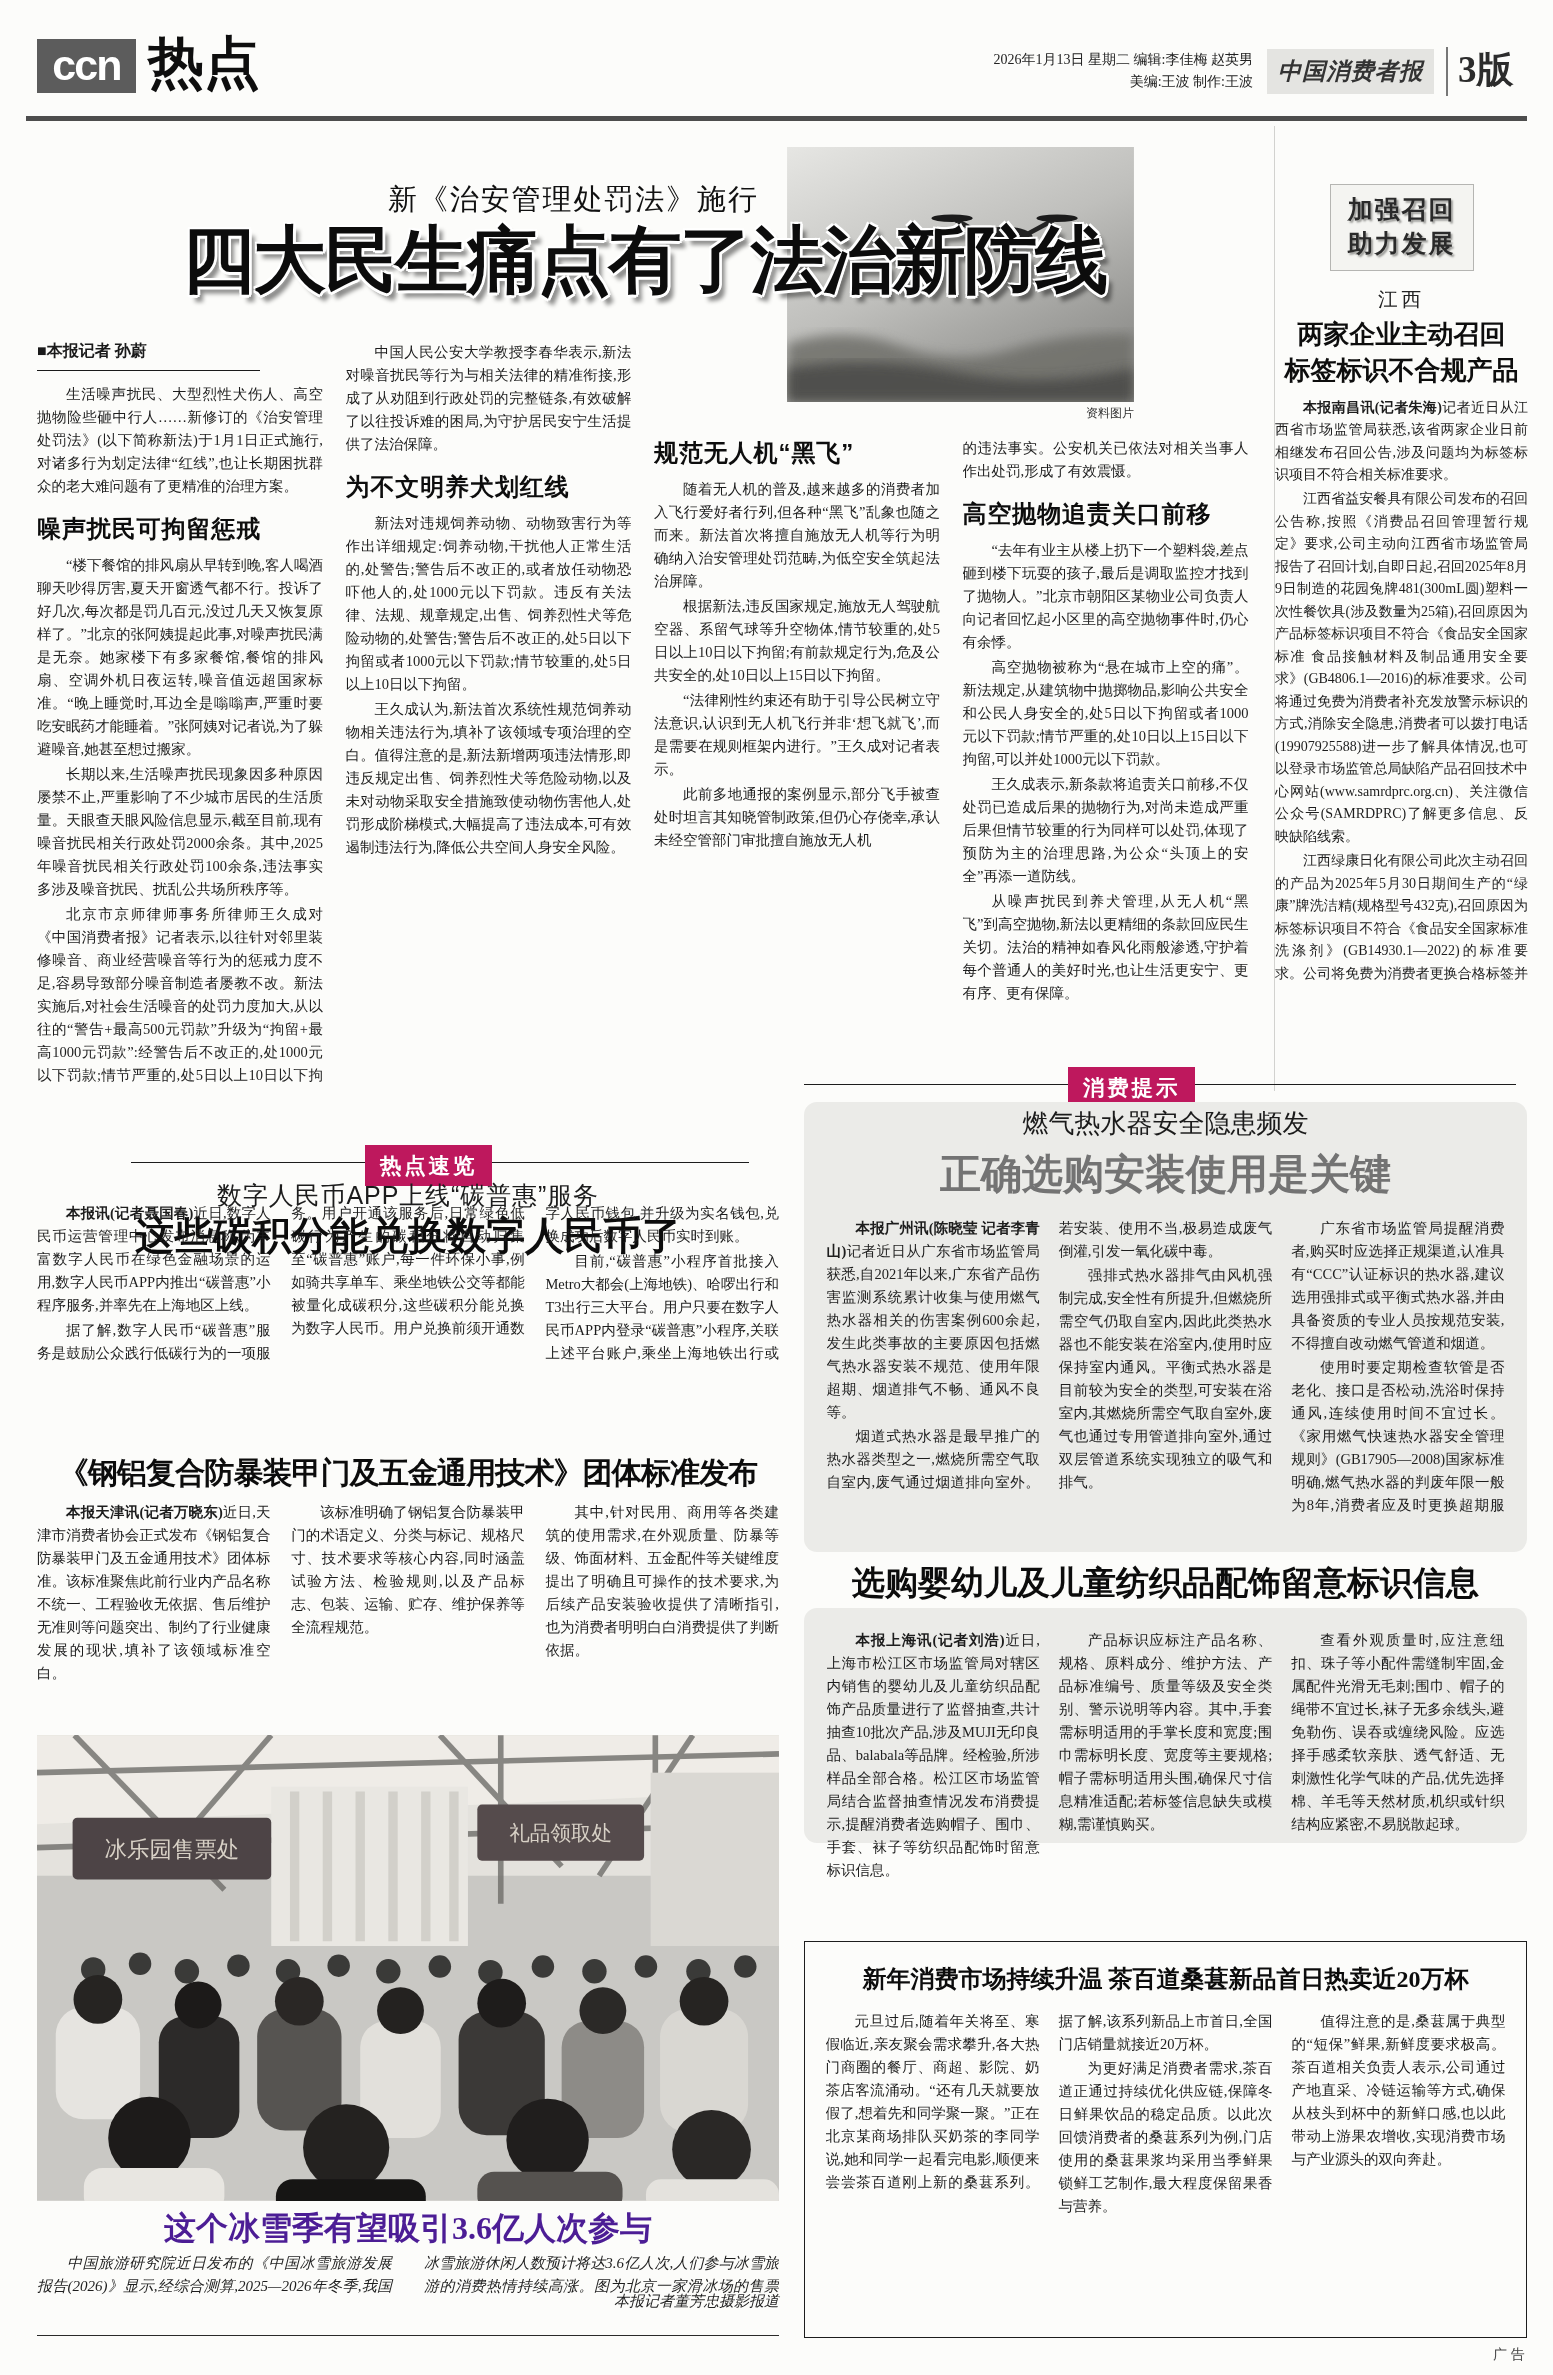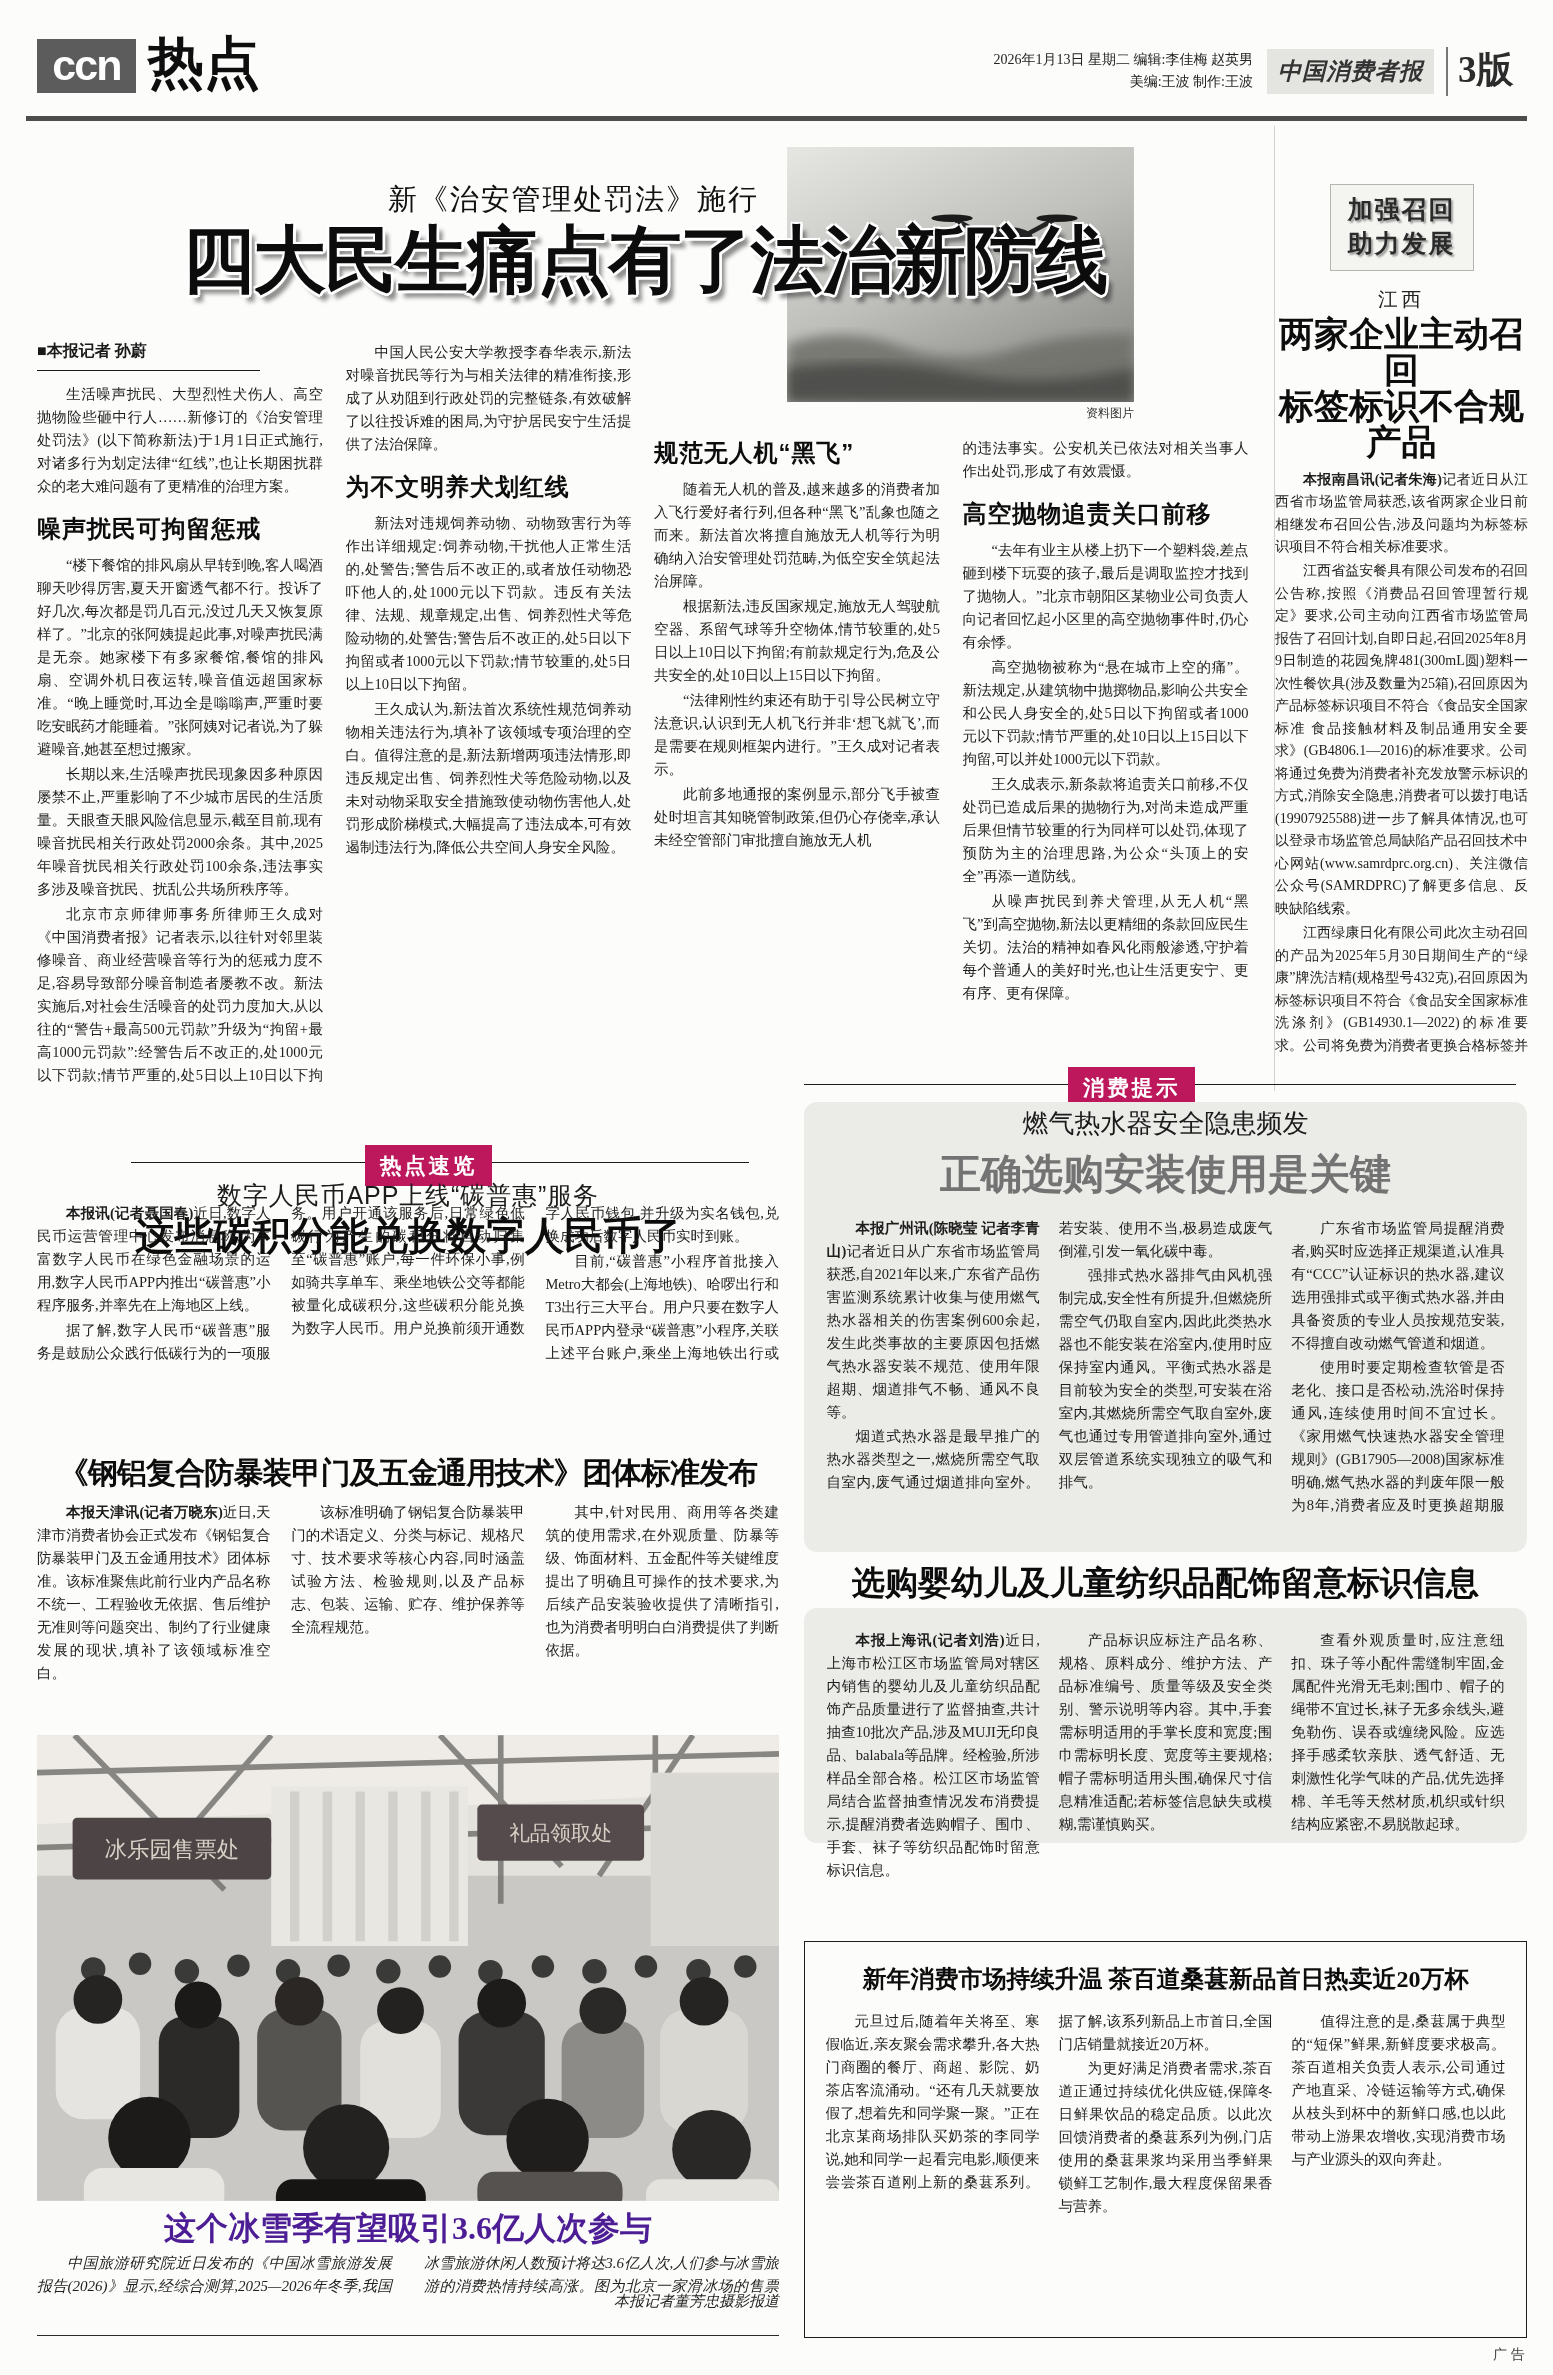--- a/index.html
+++ b/index.html
@@ -28,21 +28,21 @@
   .lcol.clear{padding-top:96px;height:652px;}
   .byline{font-weight:bold;font-size:16px;padding-bottom:8.4px;border-bottom:1.9px solid #1a1a1a;margin-bottom:11.2px;width:78%;}
   .p{margin:0 0 1.9px 0;text-indent:2em;text-align:justify;font-size:14.5px;line-height:23px;color:#1d1d1d;}
   .sub{margin:15px 0 9.4px 0;font-family:"Liberation Sans",sans-serif;font-weight:900;font-size:24px;color:#0d0d0d;letter-spacing:0.9px;}
   .bld{font-weight:bold;}
   
   #sidebar{position:absolute;left:1274px;top:126px;width:253px;height:965px;border-left:0.9px solid #d2d2cf;padding-left:0;}
   #recall-badge{margin:58px auto 0 auto;width:142px;border:0.9px solid #b5b5b2;background:#f4f4f1;padding:7.5px 0 9.4px 0;text-align:center;}
   #recall-badge div{font-size:25px;font-weight:900;letter-spacing:1.9px;color:#2a2a2a;line-height:34px;text-shadow:1.9px 1.9px 1.9px #9b9b98;}
   #recall-region{margin-top:15px;text-align:center;font-size:19.7px;letter-spacing:3.7px;color:#222;}
-  #recall-title{margin-top:3.7px;text-align:center;font-size:35px;font-weight:900;line-height:36px;color:#0d0d0d;}
+  #recall-title{margin-top:3.7px;text-align:center;font-size:26px;font-weight:900;line-height:36px;color:#0d0d0d;}
   #recall-body{margin-top:8px;height:588px;overflow:hidden;}
   #recall-body .p{font-size:14px;line-height:22.5px;}
   
   .banner{position:absolute;height:0;border-top:1.9px solid #1c1c1c;}
   .banner .tag{position:absolute;top:-18px;background:#be185d;color:#fff;font-family:"Liberation Sans",sans-serif;
                font-weight:bold;font-size:21.5px;letter-spacing:2.8px;padding:5.6px 15px 6.6px 15px;}
   #banner-hot{left:131px;top:1162px;width:618px;}
   #banner-hot .tag{left:234px;}
   #banner-tips{left:804px;top:1084px;width:712px;}
   #banner-tips .tag{left:264px;}

